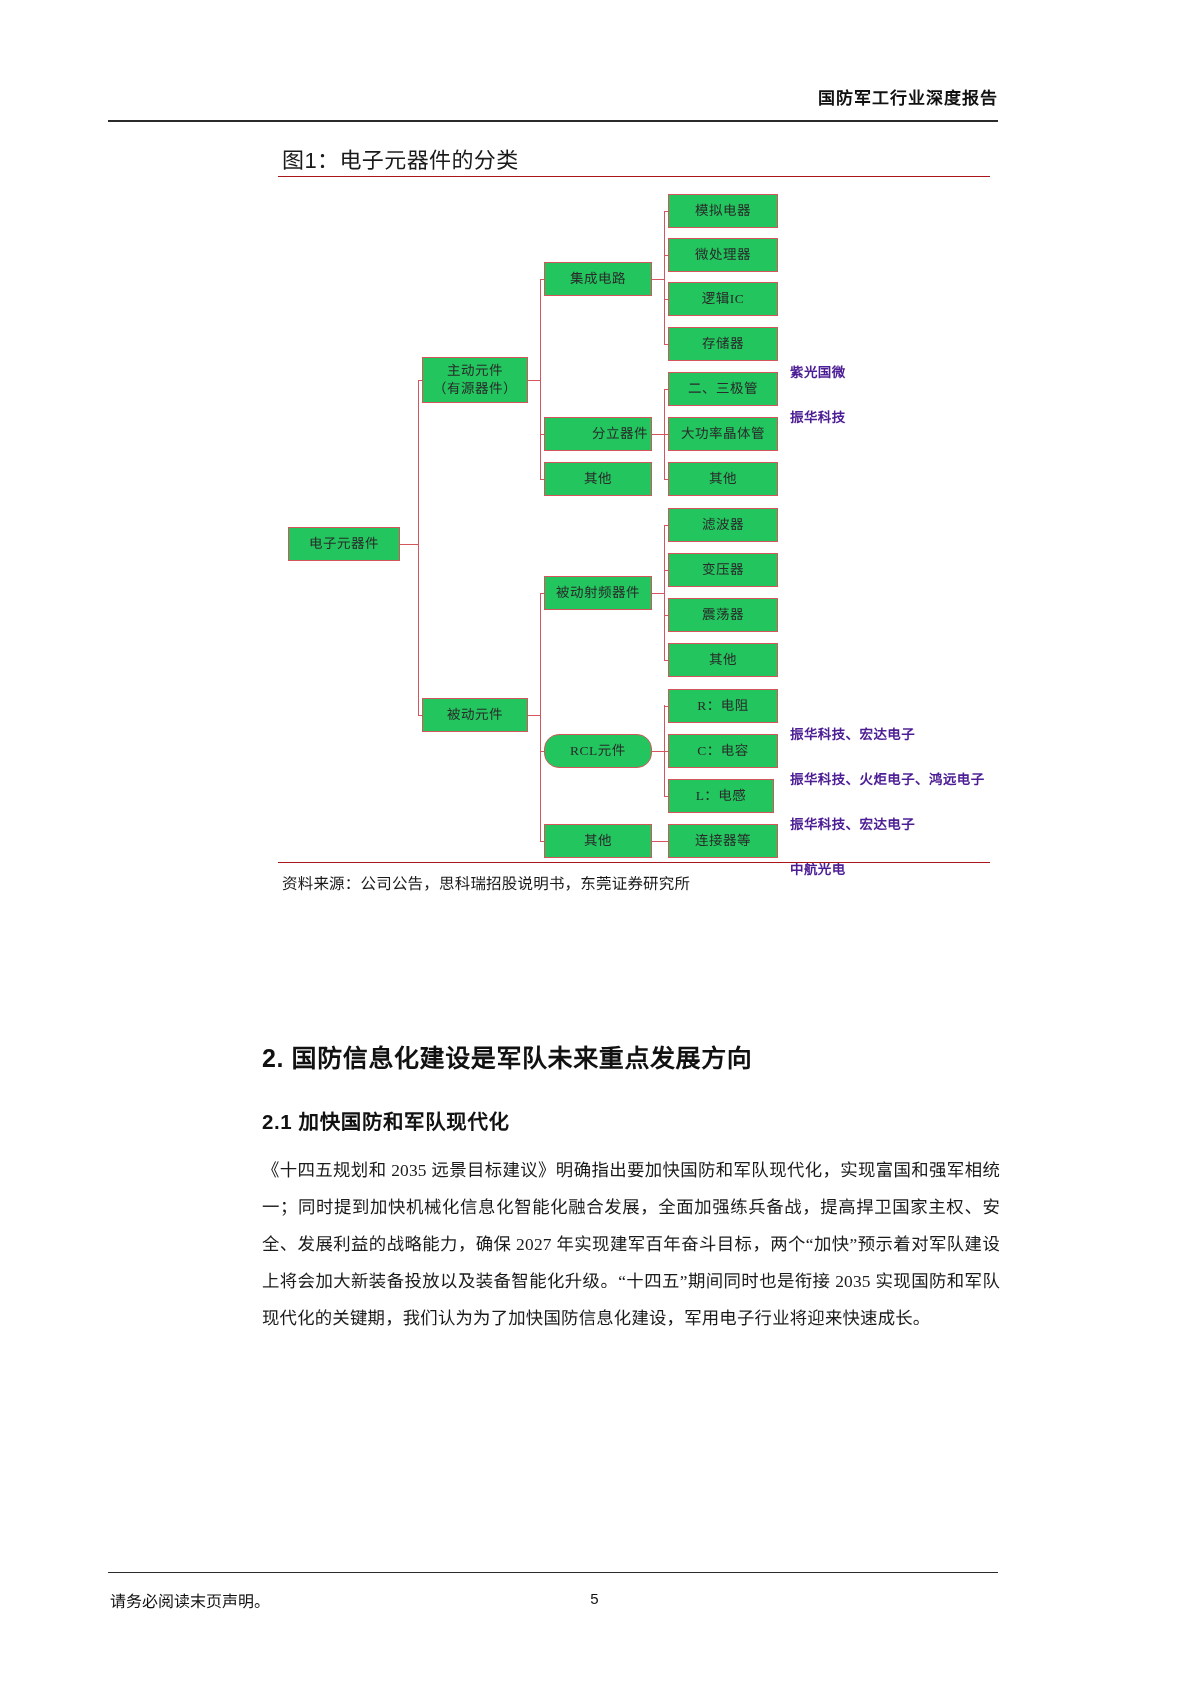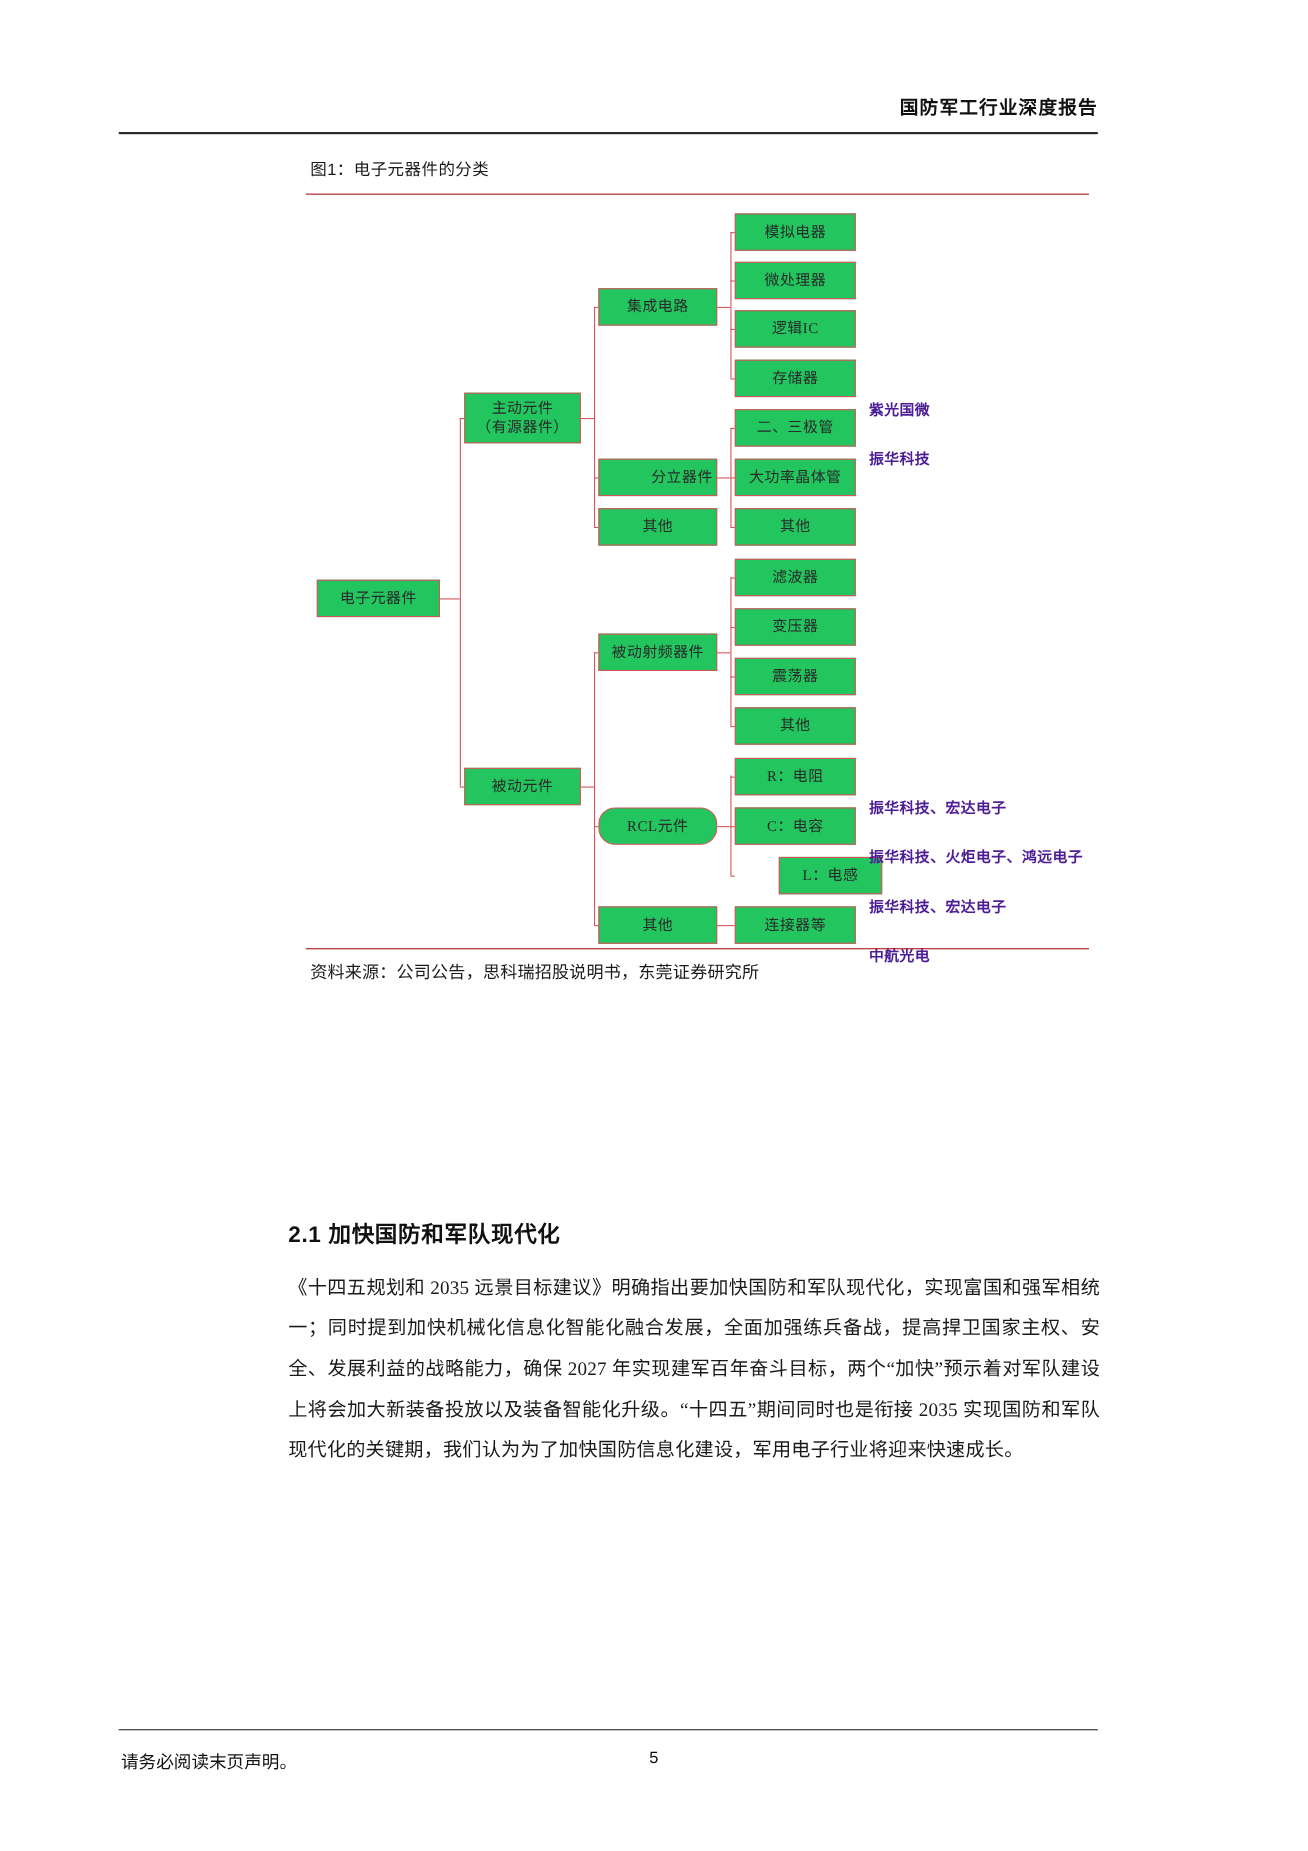--- a/index.html
+++ b/index.html
@@ -103,21 +103,21 @@
     height: 0;
     border-top: 2.4px solid #2b2b2b;
   }
 
   
   .fig-title {
     position: absolute;
     left: 282px;
     top: 142px;
     font-family: "Liberation Sans", sans-serif;
-    font-size: 15px;
+    font-size: 22px;
     color: #1a1a1a;
     letter-spacing: .4px;
   }
   .fig-rule-top {
     position: absolute;
     left: 278px;
     top: 176px;
     width: 712px;
     height: 0;
     border-top: 1.6px solid #a8161c;
@@ -272,21 +272,21 @@
     <div class="node" style="left:390px; top:235px; width:110px; height:34px;">大功率晶体管</div>
     <div class="node" style="left:390px; top:280px; width:110px; height:34px;">其他</div>
 
     <div class="node" style="left:390px; top:326px; width:110px; height:34px;">滤波器</div>
     <div class="node" style="left:390px; top:371px; width:110px; height:34px;">变压器</div>
     <div class="node" style="left:390px; top:416px; width:110px; height:34px;">震荡器</div>
     <div class="node" style="left:390px; top:461px; width:110px; height:34px;">其他</div>
 
     <div class="node" style="left:390px; top:507px; width:110px; height:34px;">R：电阻</div>
     <div class="node" style="left:390px; top:552px; width:110px; height:34px;">C：电容</div>
-    <div class="node" style="left:390px; top:597px; width:94px; height:34px;margin-left:40px;">L：电感</div>
+    <div class="node" style="left:390px; top:597px; width:106px; height:34px;">L：电感</div>
 
     <div class="node" style="left:390px; top:642px; width:110px; height:34px;">连接器等</div>
 
     <div class="node" style="left:266px; top:80px;  width:108px; height:34px;">集成电路</div>
     <div class="node" style="left:266px; top:235px; width:108px; height:34px;padding-left:44px;">分立器件</div>
     <div class="node" style="left:266px; top:280px; width:108px; height:34px;">其他</div>
 
     <div class="node" style="left:266px; top:394px; width:108px; height:34px;">被动射频器件</div>
     <div class="node" style="left:266px; top:552px; width:108px; height:34px;border-radius:15px;">RCL元件</div>
     <div class="node" style="left:266px; top:642px; width:108px; height:34px;">其他</div>
@@ -348,20 +348,21 @@
     <div class="anno" style="left:512px; top:198px;">振华科技</div>
     <div class="anno" style="left:512px; top:515px;">振华科技、宏达电子</div>
     <div class="anno" style="left:512px; top:560px;">振华科技、火炬电子、鸿远电子</div>
     <div class="anno" style="left:512px; top:605px;">振华科技、宏达电子</div>
     <div class="anno" style="left:512px; top:650px;">中航光电</div>
   </div>
 
   <div class="fig-rule-bottom"></div>
   <div class="fig-source">资料来源：公司公告，思科瑞招股说明书，东莞证券研究所</div>
 
+  <div class="h2">2. 国防信息化建设是军队未来重点发展方向</div>
   <div class="h3">2.1  加快国防和军队现代化</div>
   <div class="para">《十四五规划和 2035 远景目标建议》明确指出要加快国防和军队现代化，实现富国和强军相统一；同时提到加快机械化信息化智能化融合发展，全面加强练兵备战，提高捍卫国家主权、安全、发展利益的战略能力，确保 2027 年实现建军百年奋斗目标，两个“加快”预示着对军队建设上将会加大新装备投放以及装备智能化升级。“十四五”期间同时也是衔接 2035 实现国防和军队现代化的关键期，我们认为为了加快国防信息化建设，军用电子行业将迎来快速成长。</div>
 
   <div class="footer-rule"></div>
   <div class="footer-left">请务必阅读末页声明。</div>
   <div class="footer-page">5</div>
 
 </div>
 
 </body></html>

